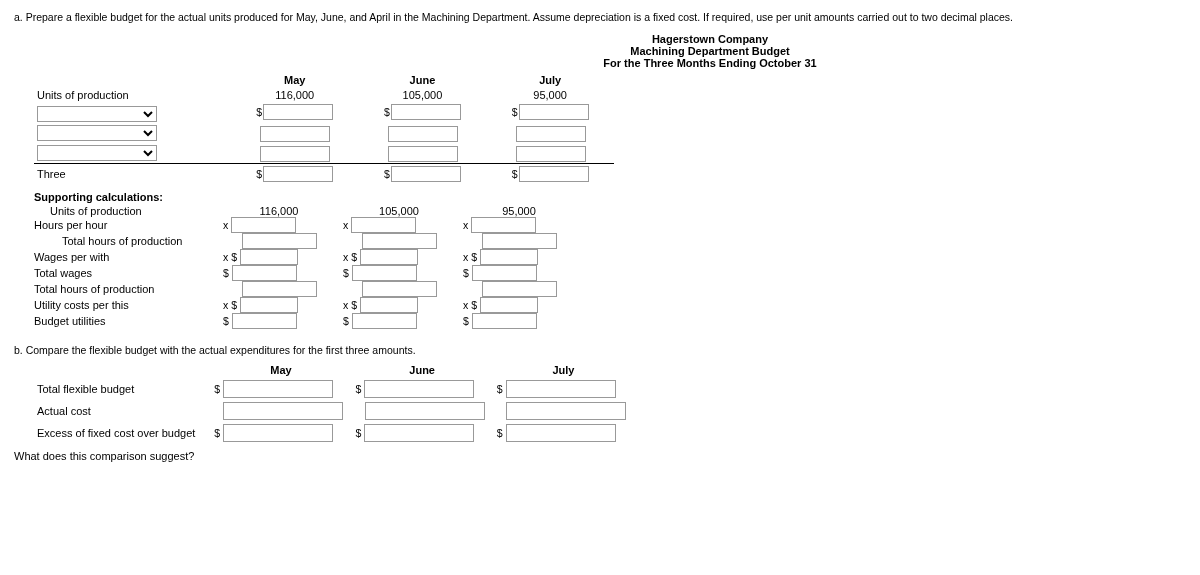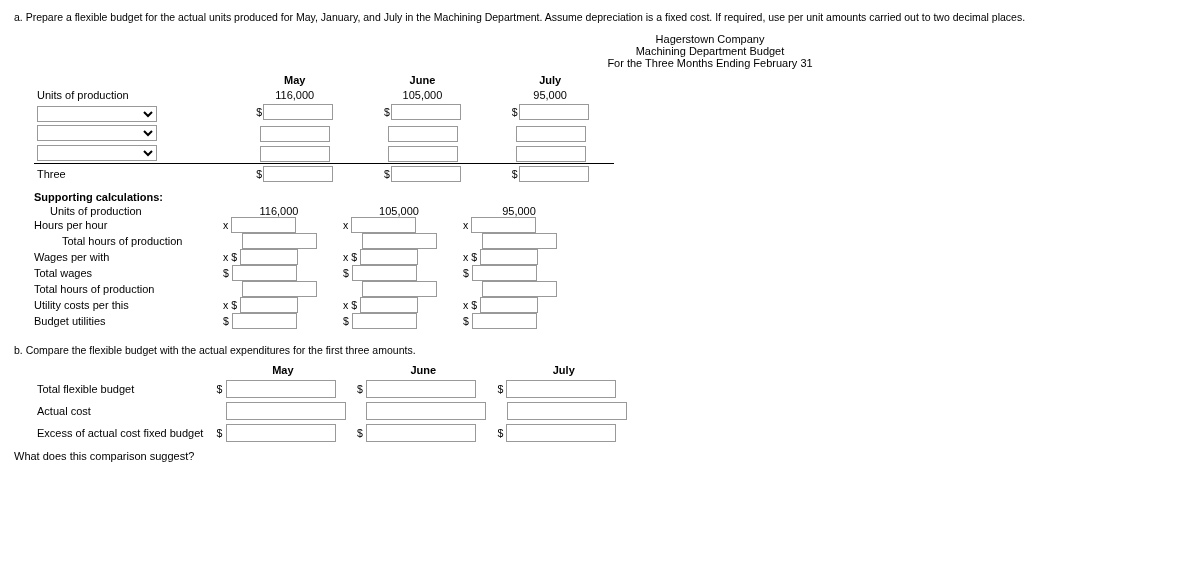--- a/index.html
+++ b/index.html
@@ -15,21 +15,21 @@
     .instructions {
       font-size: 10.5px;
       margin-bottom: 8px;
       line-height: 1.4;
     }
     .center-block {
       text-align: center;
       margin-bottom: 4px;
     }
     .center-block div {
-      font-weight: normal;
+      font-weight: bold;
       font-size: 11px;
     }
     table {
       border-collapse: collapse;
       margin-left: 0;
     }
     .main-table {
       width: 580px;
       margin-left: 20px;
     }
@@ -97,26 +97,26 @@
     }
     .what-suggest {
       font-size: 11px;
       margin-top: 6px;
       margin-left: 0;
     }
   </style>
 </head>
 <body>
 
-<div class="instructions">a.  Prepare a flexible budget for the actual units produced for May, January, and July in the Machining Department. Assume depreciation is a fixed cost. If required, use per unit amounts carried out to two decimal places.</div>
+<div class="instructions">a.  Prepare a flexible budget for the actual units produced for May, June, and April in the Machining Department. Assume depreciation is a fixed cost. If required, use per unit amounts carried out to two decimal places.</div>
 
 <div class="center-block" style="margin-left:220px;">
   <div>Hagerstown Company</div>
   <div>Machining Department Budget</div>
-  <div>For the Three Months Ending February 31</div>
+  <div>For the Three Months Ending October 31</div>
 </div>
 
 <table class="main-table" style="margin-top:4px; margin-left:20px;">
   <colgroup>
     <col style="width:185px">
     <col style="width:120px">
     <col style="width:120px">
     <col style="width:120px">
   </colgroup>
   <tbody>
@@ -384,21 +384,21 @@
         <input type="text" class="b-input" value="" style="width: 120px; height: 18px; border: 1px solid rgb(153, 153, 153); font-size: 10.5px; padding: 0px 3px; margin-left: 9px;">
       </td>
       <td style="text-align:left; padding-left:4px;">
         <input type="text" class="b-input" value="" style="width: 120px; height: 18px; border: 1px solid rgb(153, 153, 153); font-size: 10.5px; padding: 0px 3px; margin-left: 9px;">
       </td>
       <td style="text-align:left; padding-left:4px;">
         <input type="text" class="b-input" value="" style="width: 120px; height: 18px; border: 1px solid rgb(153, 153, 153); font-size: 10.5px; padding: 0px 3px; margin-left: 9px;">
       </td>
     </tr>
     <tr>
-      <td>Excess of actual cost fixed budget</td>
+      <td>Excess of fixed cost over budget</td>
       <td style="text-align:left; padding-left:4px;">
         <span style="font-size:10.5px;">$</span>
         <input type="text" class="b-input" value="" style="width: 110px; height: 18px; border: 1px solid rgb(153, 153, 153); font-size: 10.5px; padding: 0px 3px;">
       </td>
       <td style="text-align:left; padding-left:4px;">
         <span style="font-size:10.5px;">$</span>
         <input type="text" class="b-input" value="" style="width: 110px; height: 18px; border: 1px solid rgb(153, 153, 153); font-size: 10.5px; padding: 0px 3px;">
       </td>
       <td style="text-align:left; padding-left:4px;">
         <span style="font-size:10.5px;">$</span>

